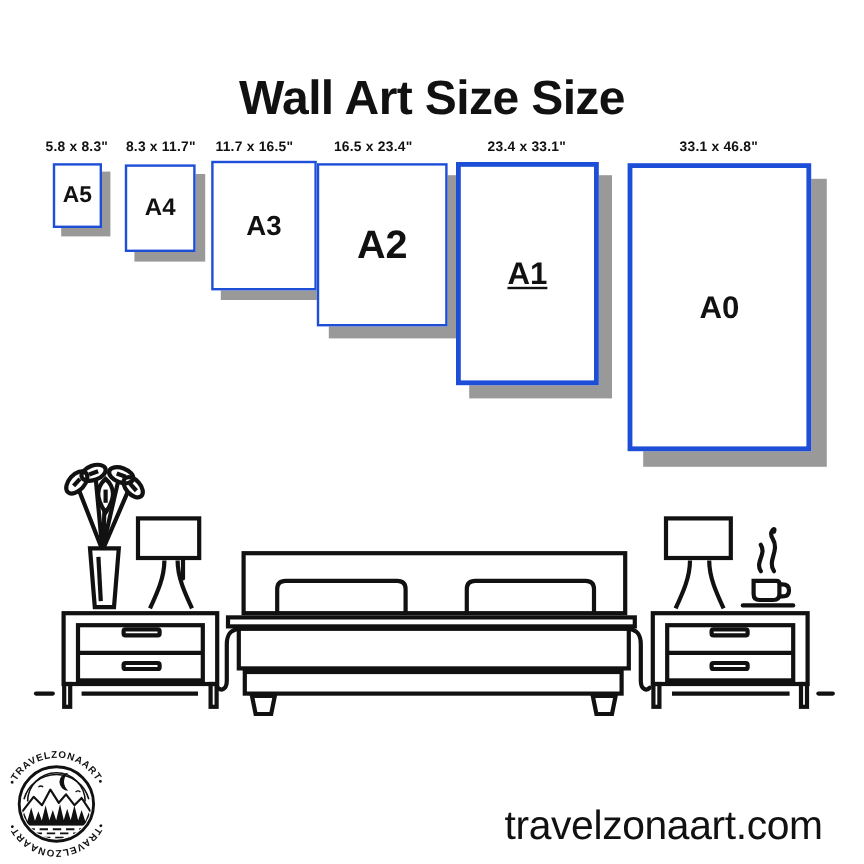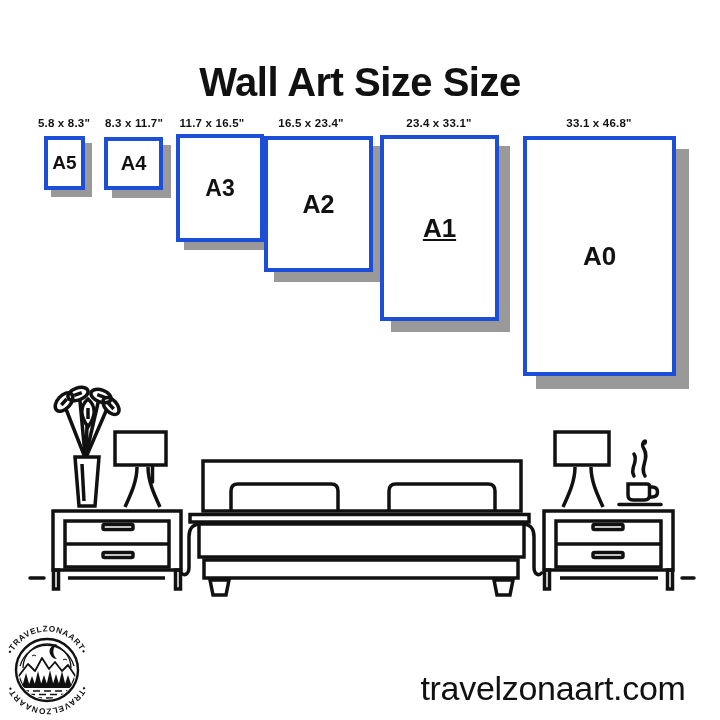--- a/index.html
+++ b/index.html
@@ -6,30 +6,30 @@
   body{width:720px;height:720px;position:relative;overflow:hidden;
        font-family:"Liberation Sans",sans-serif;color:#111;}
 
   
   .page-title{position:absolute;left:0;top:33px;width:720px;text-align:center;
     font-size:40px;font-weight:700;letter-spacing:-0.5px;color:#111;}
 
   
   .dim-label{position:absolute;transform:translateX(-50%);white-space:nowrap;
     font-size:11.5px;font-weight:700;letter-spacing:0.2px;color:#111;top:117px;}
-  .frame{position:absolute;box-sizing:border-box;background:#fff;border:4px solid #1d4ed8;
+  .frame{position:absolute;box-sizing:border-box;background:#fff;border:2px solid #1d4ed8;
     display:flex;align-items:center;justify-content:center;
     font-weight:700;color:#111;box-shadow:8px 8px 0 #999;}
   #fr-a5 .frame{left:44px;top:136px;width:41px;height:54px;font-size:19px;box-shadow:7px 7px 0 #999;}
   #fr-a5 .dim-label{left:64px;}
-  #fr-a4 .frame{left:104px;top:137px;width:59px;height:53px;font-size:20px;}
+  #fr-a4 .frame{left:104px;top:137px;width:59px;height:73px;font-size:20px;}
   #fr-a4 .dim-label{left:134px;}
   #fr-a3 .frame{left:176px;top:134px;width:88px;height:108px;font-size:23px;}
   #fr-a3 .dim-label{left:212px;}
-  #fr-a2 .frame{left:264px;top:136px;width:109px;height:136px;font-size:25px;box-shadow:10px 10px 0 #999;}
+  #fr-a2 .frame{left:264px;top:136px;width:109px;height:136px;font-size:33px;box-shadow:10px 10px 0 #999;}
   #fr-a2 .dim-label{left:311px;}
   #fr-a1 .frame{left:380px;top:135px;width:119px;height:186px;font-size:26px;border-width:4px;box-shadow:11px 11px 0 #999;text-decoration:underline;}
   #fr-a1 .dim-label{left:439px;}
   #fr-a0 .frame{left:523px;top:136px;width:153px;height:240px;font-size:26px;border-width:4px;box-shadow:13px 13px 0 #999;}
   #fr-a0 .dim-label{left:599px;}
 
   
   .furniture{position:absolute;left:0;top:385px;}
   .furniture path,.furniture rect,.furniture line,.furniture ellipse{
     stroke:#111;fill:none;stroke-width:3.5;}

